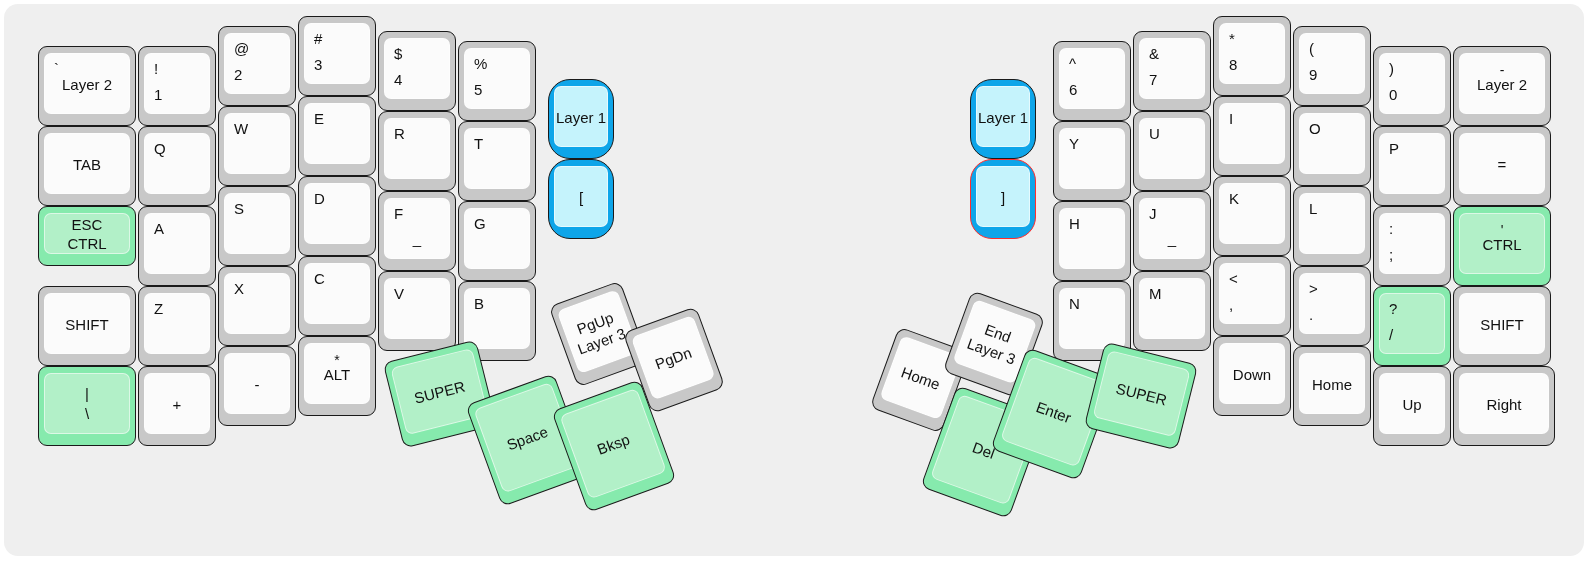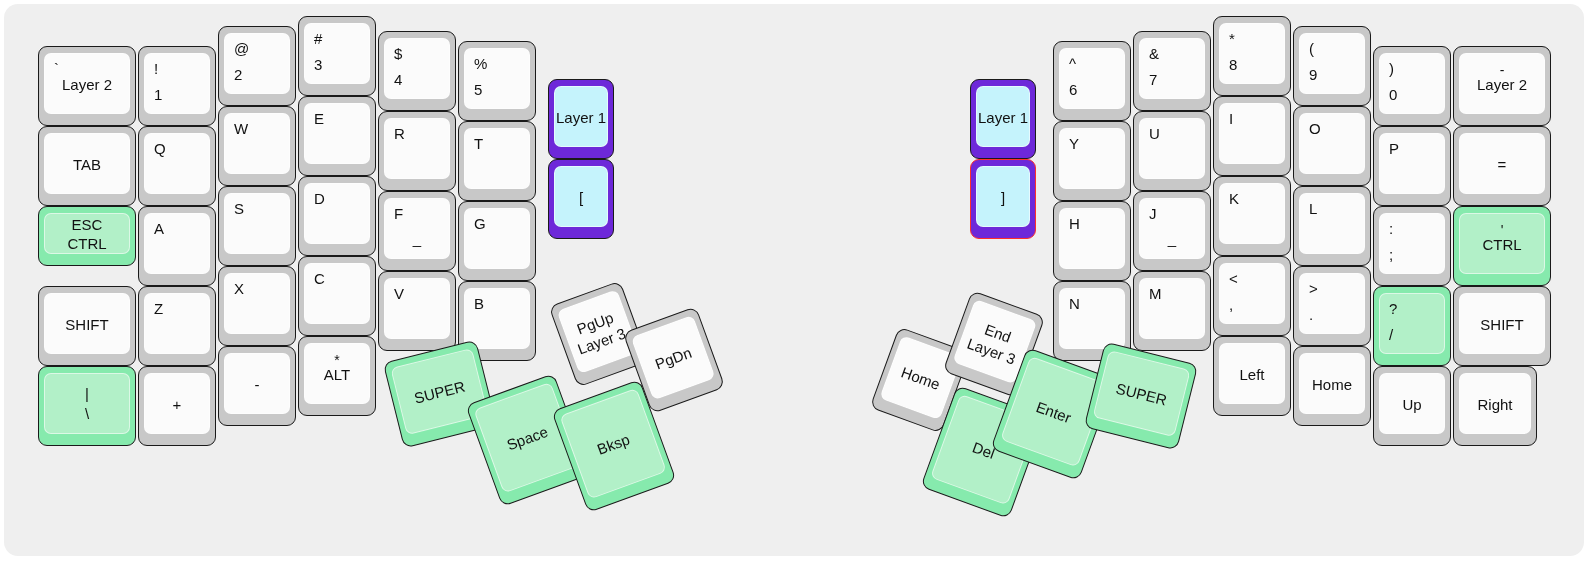--- a/index.html
+++ b/index.html
@@ -8,21 +8,21 @@
   #canvas{position:absolute;left:4px;top:4px;width:1580px;height:552px;
           background:#efefef;border-radius:14px;}
   .key{position:absolute;box-sizing:border-box;
        border:1.6px solid #1a1a1a;border-radius:9px;
        background:#c8c8c8;padding:6px 5px 11px 5px;}
   .cap{box-sizing:border-box;width:100%;height:100%;
        border:1.2px solid rgba(255,255,255,.55);border-radius:7px;
        background:#fbfbfb;position:relative;}
   .key.green{background:#86eaad;}
   .key.green .cap{background:#b2f0c8;}
-  .key.cyan{background:#6d28d9;}
+  .key.cyan{background:#0ea5e9;border-radius:22px;}
   .key.cyan .cap{background:#c5f3fc;}
   .key.sel{border-color:#ff2d2d;}
   .lbl{position:absolute;left:0;right:0;text-align:left;color:#111;
        font-size:15px;line-height:1;white-space:pre;}
   .top{top:7px;padding-left:9px;}
   .mid{top:50%;transform:translateY(-50%);text-align:center;padding:0;font-size:15px;}
   .bot{top:50%;margin-top:3px;padding-left:9px;}
   .ctr2{top:50%;transform:translateY(-50%);text-align:center;font-size:15px;line-height:19px;}
   .ctop{top:9px;text-align:center;font-size:14px;}
   .cmid{top:50%;transform:translateY(-50%);text-align:center;font-size:15px;}
@@ -264,21 +264,21 @@
         </div>
       </div>
       <div class="key" style="left: 1213px; top: 256px; width: 78px; height: 80px;">
         <div class="cap">
           <div class="lbl top">&lt;</div>
           <div class="lbl bot">,</div>
         </div>
       </div>
       <div class="key" style="left: 1213px; top: 336px; width: 78px; height: 80px;">
         <div class="cap">
-          <div class="lbl mid">Left</div>
+          <div class="lbl mid">Down</div>
         </div>
       </div>
       <div class="key" style="left: 1293px; top: 26px; width: 78px; height: 80px;">
         <div class="cap">
           <div class="lbl top">(</div>
           <div class="lbl bot">9</div>
         </div>
       </div>
       <div class="key" style="left: 1293px; top: 106px; width: 78px; height: 80px;">
         <div class="cap">
@@ -344,21 +344,21 @@
         <div class="cap">
           <div class="lbl ctop">'</div>
           <div class="lbl cmid">CTRL</div>
         </div>
       </div>
       <div class="key" style="left: 1453px; top: 286px; width: 98px; height: 80px;">
         <div class="cap">
           <div class="lbl mid">SHIFT</div>
         </div>
       </div>
-      <div class="key" style="left: 1453px; top: 366px; width: 84px; height: 80px;">
+      <div class="key" style="left: 1453px; top: 366px; width: 102px; height: 80px;">
         <div class="cap">
           <div class="lbl mid">Right</div>
         </div>
       </div>
       <div class="key green" style="left: 392px; top: 350px; width: 96px; height: 88px; transform: rotate(-14deg);">
         <div class="cap">
           <div class="lbl mid">SUPER</div>
         </div>
       </div>
       <div class="key" style="left: 561px; top: 291px; width: 76px; height: 86px; transform: rotate(-20deg);">

